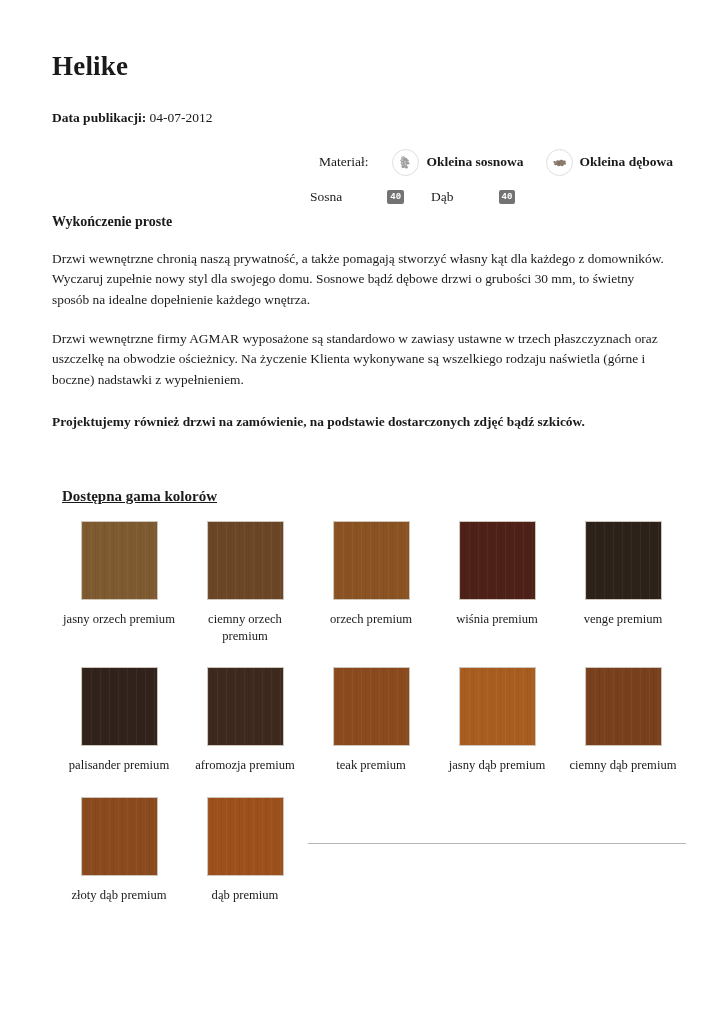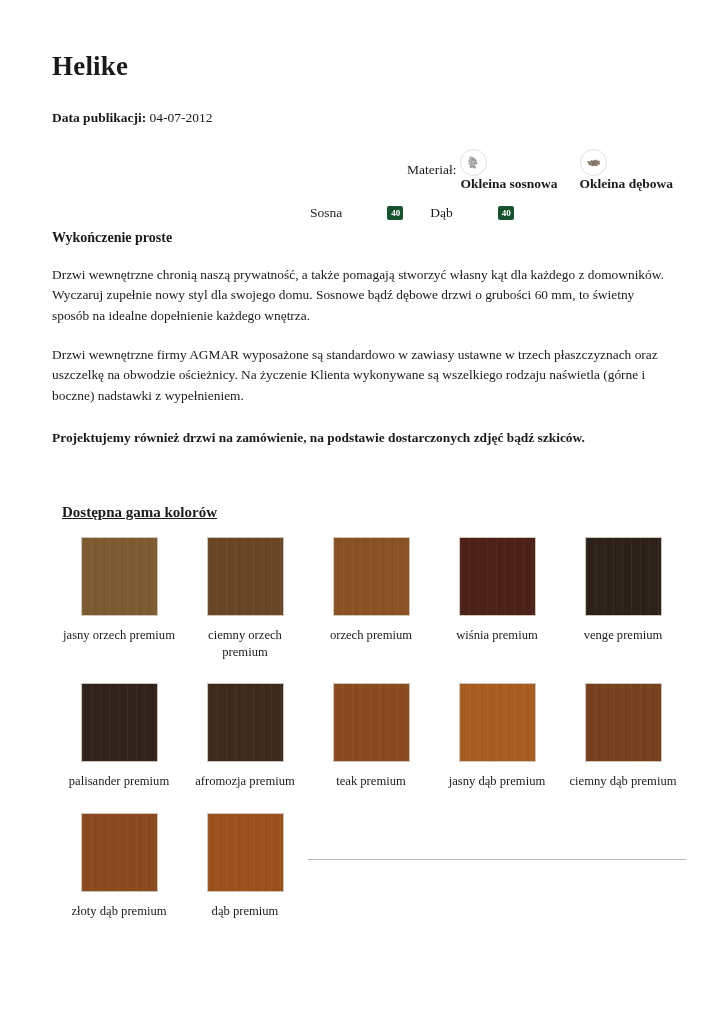--- a/index.html
+++ b/index.html
@@ -48,25 +48,26 @@
     padding-right: 0;
   }
   .material-row {
     display: flex;
     align-items: center;
     justify-content: flex-end;
     gap: 0;
     font-size: 13.5px;
   }
   .material-word {
+    margin-right: 20px;
   }
   .mat-item {
     display: flex;
+    align-items: center;
     margin-left: 4px;
-    flex-direction: column;
   }
   .mat-item + .mat-item { margin-left: 22px; }
   .mat-icon {
     width: 25px;
     height: 25px;
     border-radius: 50%;
     border: 1px solid #dedede;
     display: inline-flex;
     align-items: center;
     justify-content: center;
@@ -87,30 +88,30 @@
     justify-content: flex-start;
     margin-top: 13px;
     margin-left: 258px;
     font-size: 13.5px;
   }
   .thick-item { display: flex; align-items: center; gap: 40px; }
   .thick-item + .thick-item { margin-left: 27px; }
   .thick-name { margin-right: 5px; }
   .badge {
     display: inline-block;
-    background: #14532d;
+    background: #737373;
     color: #ffffff;
-    font-family: Liberation Serif, serif;
+    font-family: Liberation Mono, monospace;
     font-size: 9px;
     font-weight: bold;
     line-height: 12px;
     padding: 1px 3px 1px 3px;
     border-radius: 2px;
     min-width: 10px;
-    text-align: right;
+    text-align: left;
   }
 
   
   .section-head {
     font-size: 14px;
     font-weight: bold;
     margin-top: 9px;
     margin-bottom: 0;
   }
   p.body {
@@ -247,21 +248,21 @@
       </span>
       <span class="thick-item">
         <span class="thick-name">Dąb</span>
         <span class="badge">40</span>
       </span>
     </div>
   </div>
 
   <div class="section-head">Wykończenie proste</div>
 
-  <p class="body">Drzwi wewnętrzne chronią naszą prywatność, a także pomagają stworzyć własny kąt dla każdego z domowników. Wyczaruj zupełnie nowy styl dla swojego domu. Sosnowe bądź dębowe drzwi o grubości 60 mm, to świetny sposób na idealne dopełnienie każdego wnętrza.</p>
+  <p class="body">Drzwi wewnętrzne chronią naszą prywatność, a także pomagają stworzyć własny kąt dla każdego z domowników. Wyczaruj zupełnie nowy styl dla swojego domu. Sosnowe bądź dębowe drzwi o grubości 30 mm, to świetny sposób na idealne dopełnienie każdego wnętrza.</p>
   <p class="body">Drzwi wewnętrzne firmy AGMAR wyposażone są standardowo w zawiasy ustawne w trzech płaszczyznach oraz uszczelkę na obwodzie ościeżnicy. Na życzenie Klienta wykonywane są wszelkiego rodzaju naświetla (górne i boczne) nadstawki z wypełnieniem.</p>
   <p class="body strong">Projektujemy również drzwi na zamówienie, na podstawie dostarczonych zdjęć bądź szkiców.</p>
 
   <div class="gallery-head">Dostępna gama kolorów</div>
 
   <table class="swatch-table">
     <tbody>
       <tr class="row-1">
         <td>
             <div class="swatch-cell-inner">

